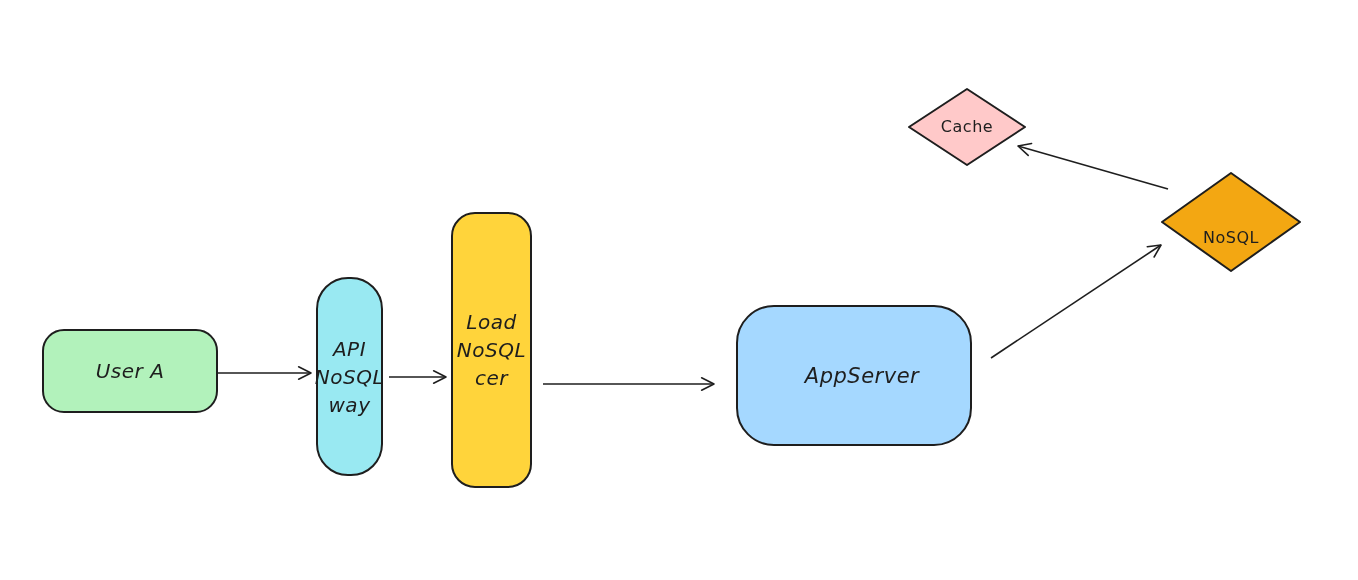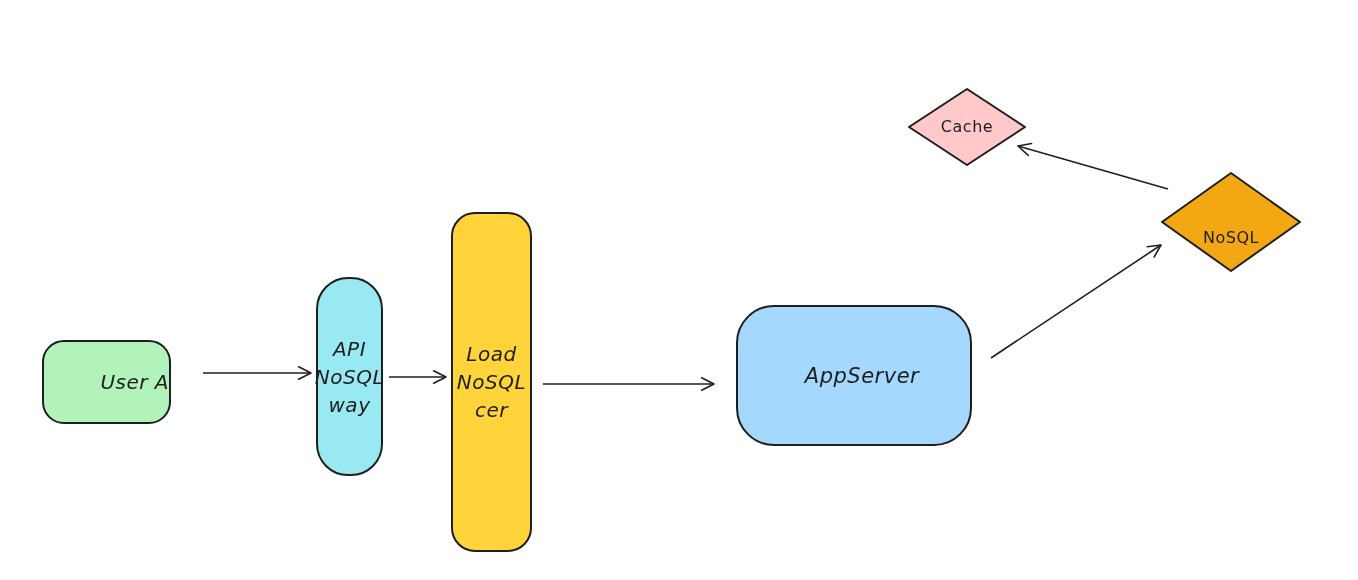--- a/index.html
+++ b/index.html
@@ -26,34 +26,33 @@
     justify-content: center;
     text-align: center;
     border: 2px solid #1e1e1e;
     font-style: italic;
     font-size: 20px;
     line-height: 28px;
     letter-spacing: 0.5px;
   }
 
   .node-user-a {
-    left: 42px; top: 340px;
-    width: 129px; height: 84px;
+    left: 42px; top: 329px;
+    width: 176px; height: 84px;
     border-radius: 22px;
-    justify-content: flex-end;
   }
   .node-api-gateway {
     left: 316px; top: 277px;
     width: 67px; height: 199px;
     border-radius: 32px;
     flex-direction: column;
   }
   .node-load-balancer {
     left: 451px; top: 212px;
-    width: 81px; height: 340px;
+    width: 81px; height: 276px;
     border-radius: 24px;
     flex-direction: column;
   }
   .node-app-server {
     left: 736px; top: 305px;
     width: 236px; height: 141px;
     border-radius: 38px;
     font-size: 21px;
     padding-left: 16px;
   }

